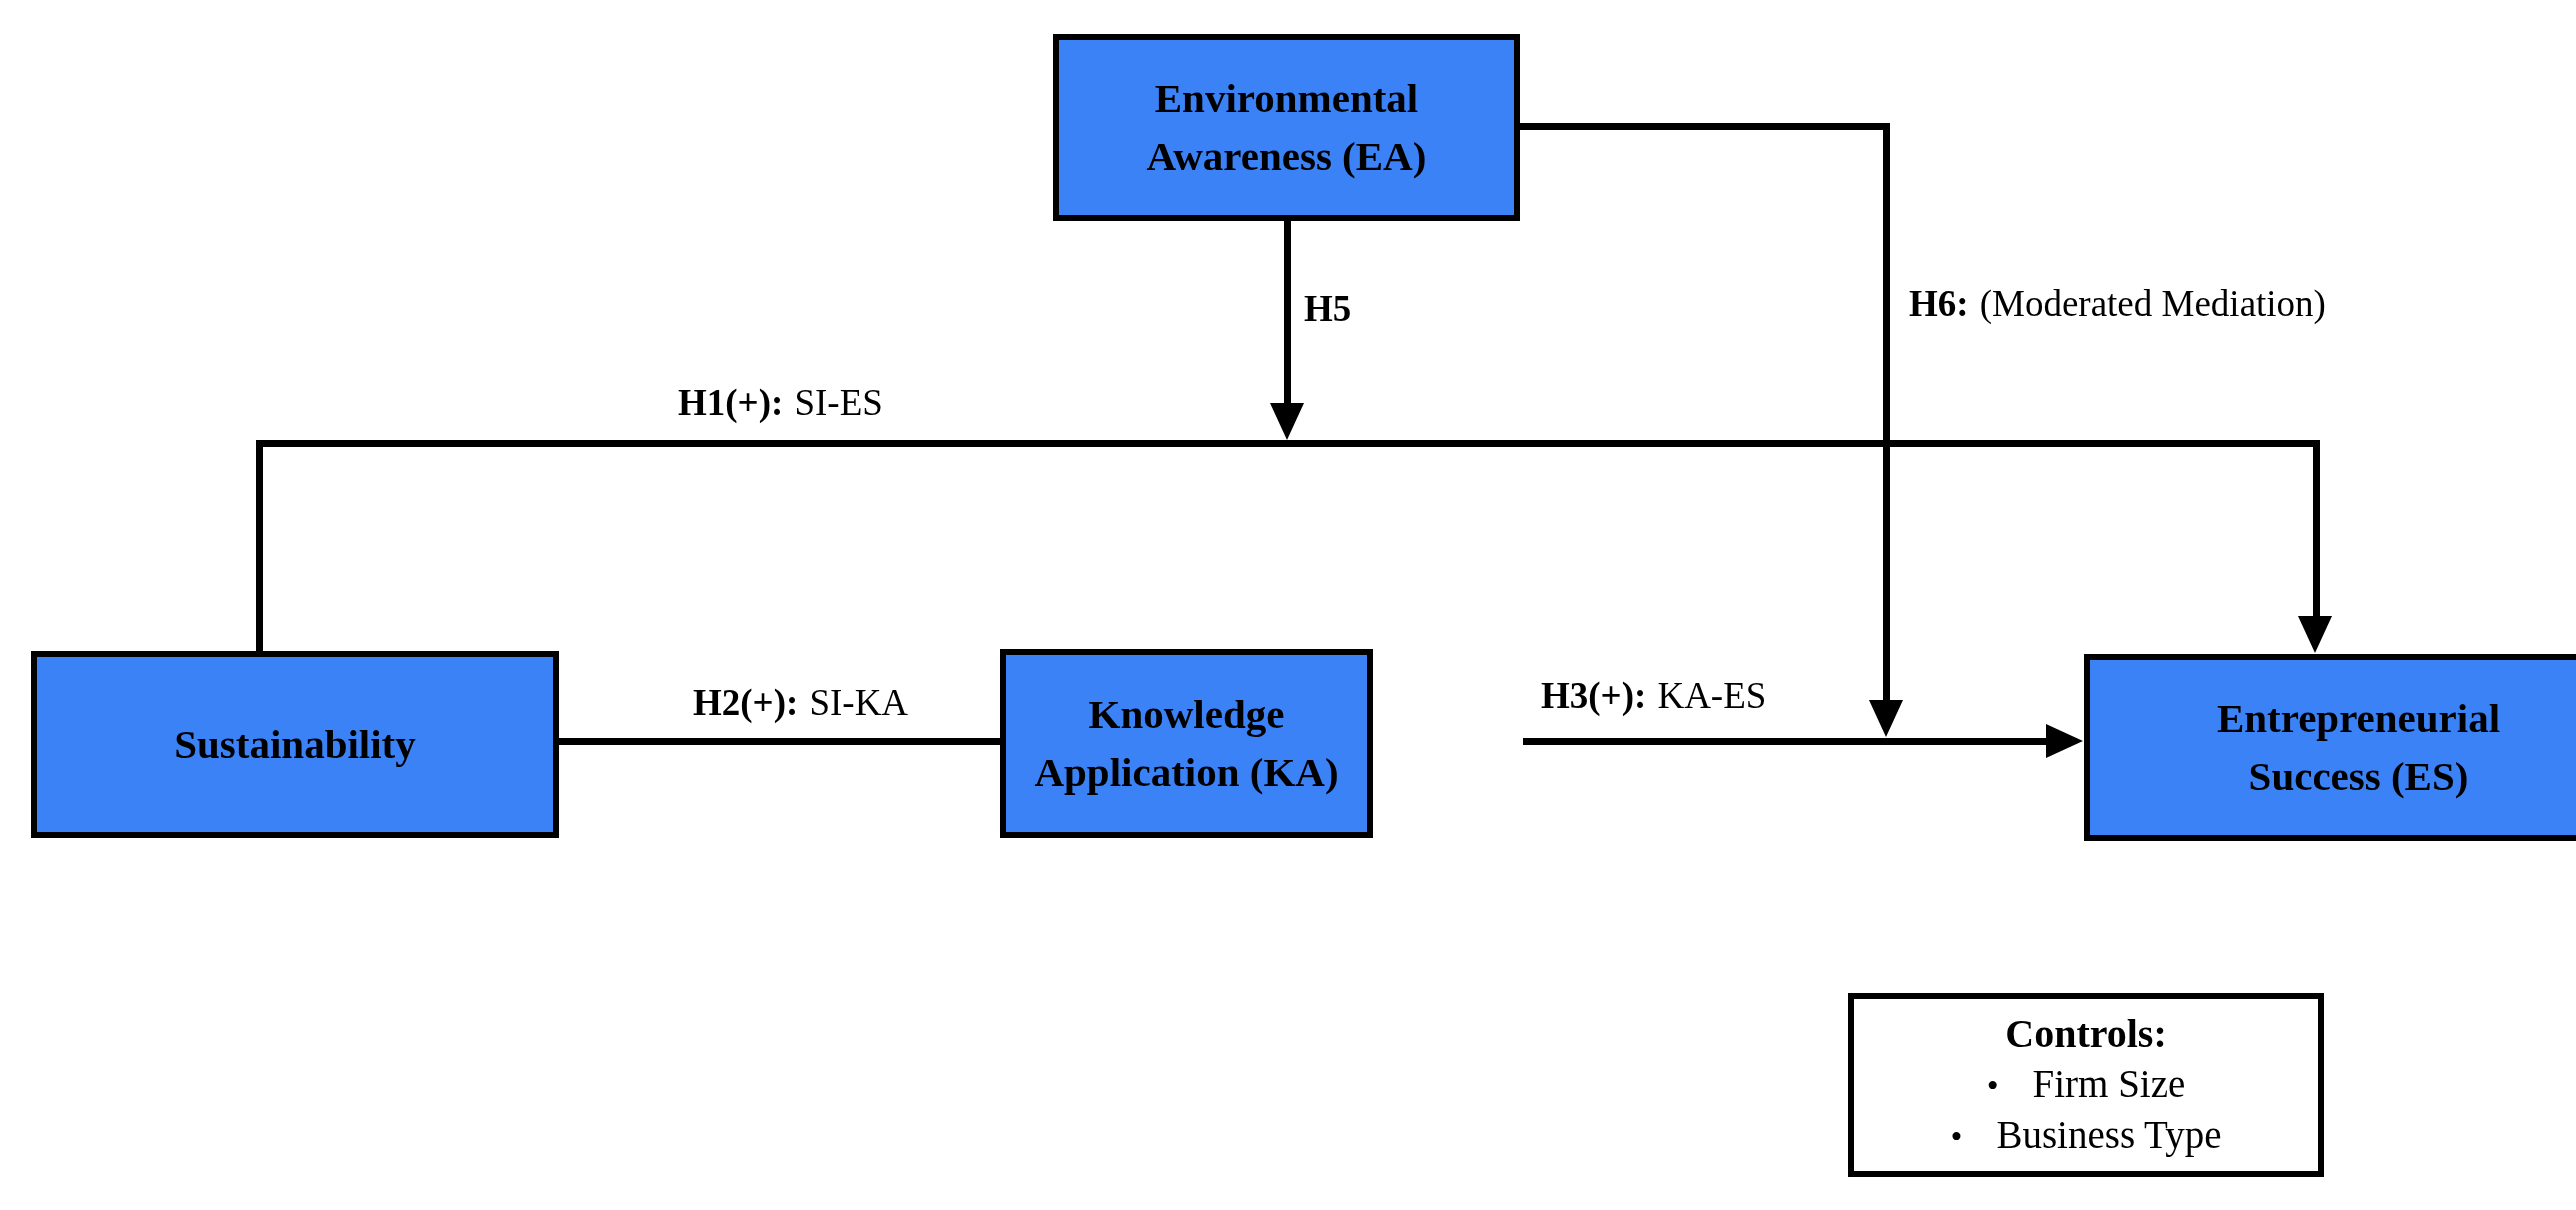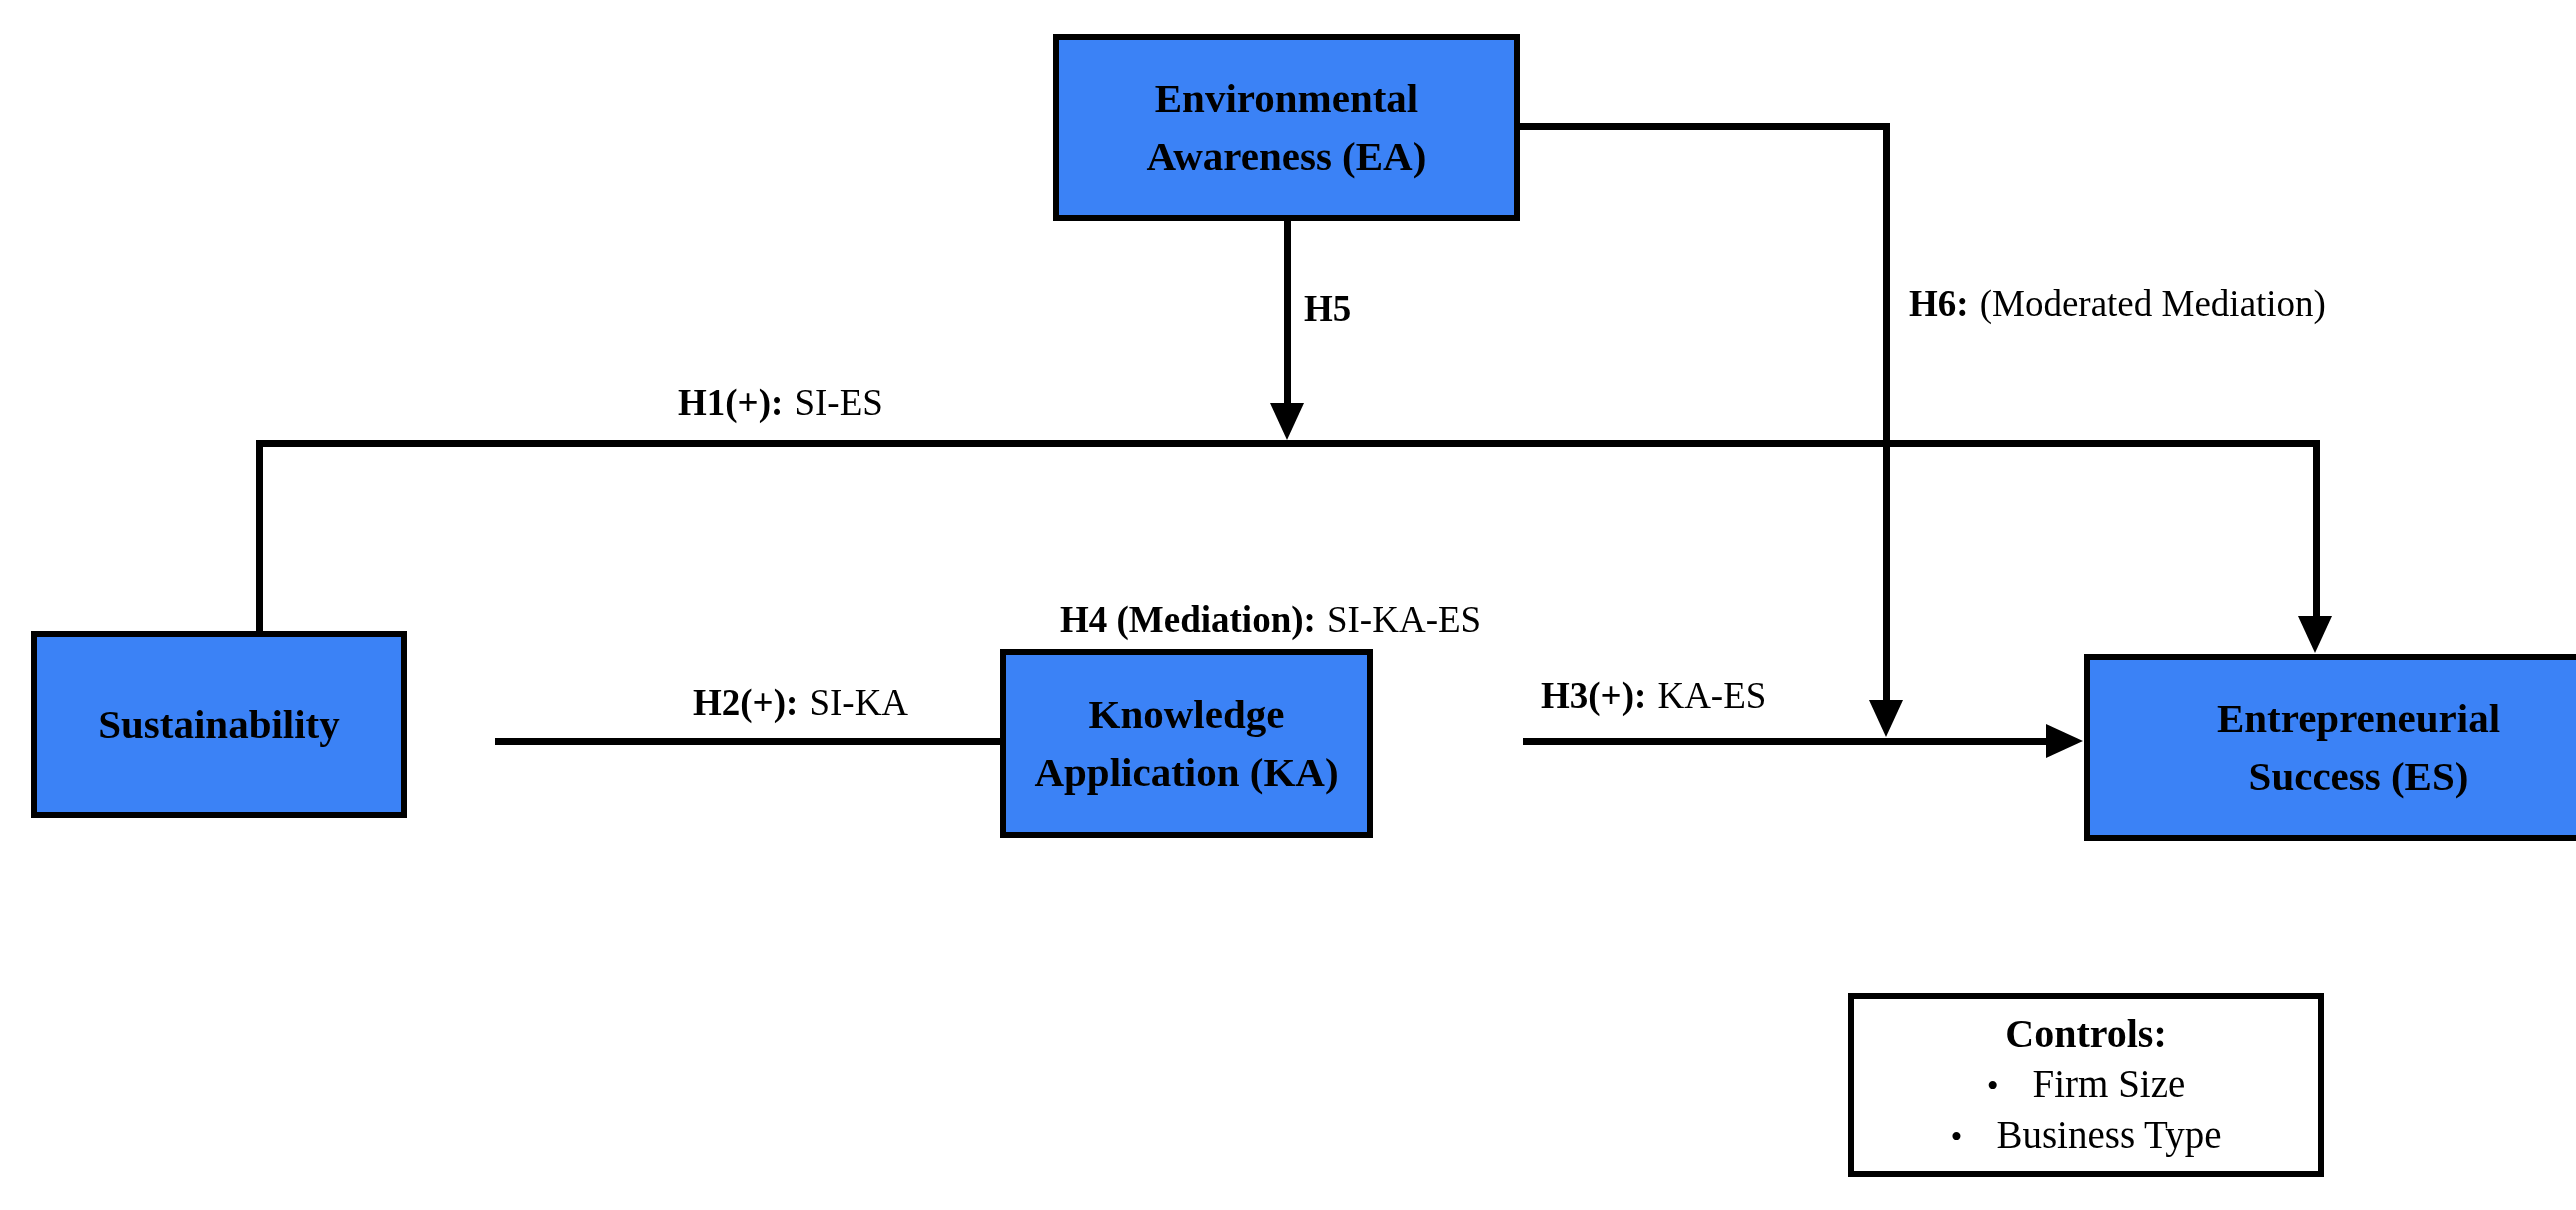--- a/index.html
+++ b/index.html
@@ -88,21 +88,21 @@
   <div class="arrow-right" style="left:1019px; top:724px;"></div>
 
   <div class="seg" style="left:1523px; top:738px; width:526px; height:6.5px;"></div>
   <div class="arrow-right" style="left:2046px; top:724px;"></div>
 
   <div class="node" style="left:1053px; top:34px; width:467px; height:187px;">
     <span>Environmental</span>
     <span>Awareness (EA)</span>
   </div>
 
-  <div class="node" style="left:31px; top:631px; width:376px; height:187px;text-align:center;">
+  <div class="node" style="left:31px; top:651px; width:528px; height:187px;text-align:center;">
     <span>Sustainability</span>
   </div>
 
   <div class="node" style="left:1000px; top:649px; width:373px; height:189px;text-align:center;">
     <span>Knowledge</span>
     <span>Application (KA)</span>
   </div>
 
   <div class="node" style="left:2084px; top:654px; width:549px; height:187px;">
     <span>Entrepreneurial</span>
@@ -114,23 +114,20 @@
   </div>
 
   <div class="edge-label" style="left:693px; top:683px;">
     <span class="lbl-b">H2(+):</span><span>SI-KA</span>
   </div>
 
   <div class="edge-label" style="left:1541px; top:676px;">
     <span class="lbl-b">H3(+):</span><span>KA-ES</span>
   </div>
 
-  <div class="edge-label" style="left:1060px; top:600px;">
-    <span class="lbl-b">H4 (Mediation):</span><span>SI-KA-ES</span>
-  </div>
 
   <div class="edge-label" style="left:1304px; top:289px;">
     <span class="lbl-b">H5</span><span></span>
   </div>
 
   <div class="edge-label" style="left:1909px; top:284px;">
     <span class="lbl-b">H6:</span><span>(Moderated Mediation)</span>
   </div>
 
   <div class="controls-box" style="left:1848px; top:993px; width:476px; height:184px;">

